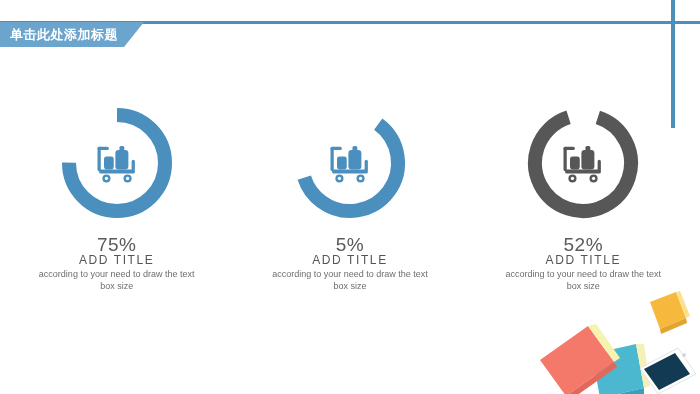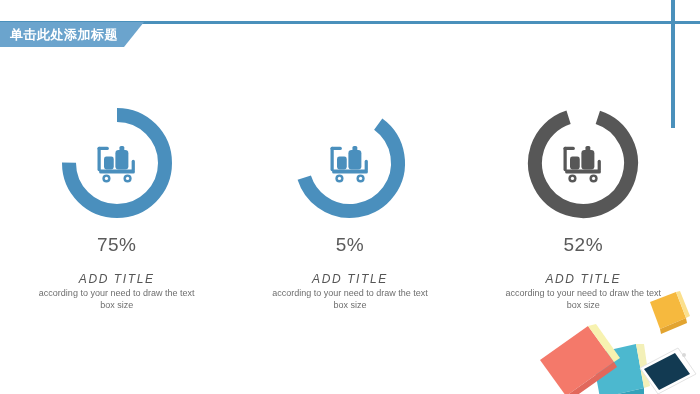--- a/index.html
+++ b/index.html
@@ -104,26 +104,24 @@
     height: 52px;
   }
   .pct {
     margin-top: 14px;
     font-size: 19px;
     color: #5a5a5a;
     letter-spacing: 0.5px;
     line-height: 1;
   }
   .ctitle {
-    margin-top: 19px;
     font-size: 12px;
     color: #555555;
     letter-spacing: 1.6px;
     line-height: 1;
-    font-style: italic;
   }
   .cdesc {
     margin-top: 2px;
     font-size: 9px;
     color: #6e6e6e;
     line-height: 1.35;
     text-align: center;
     width: 160px;
   }
 

